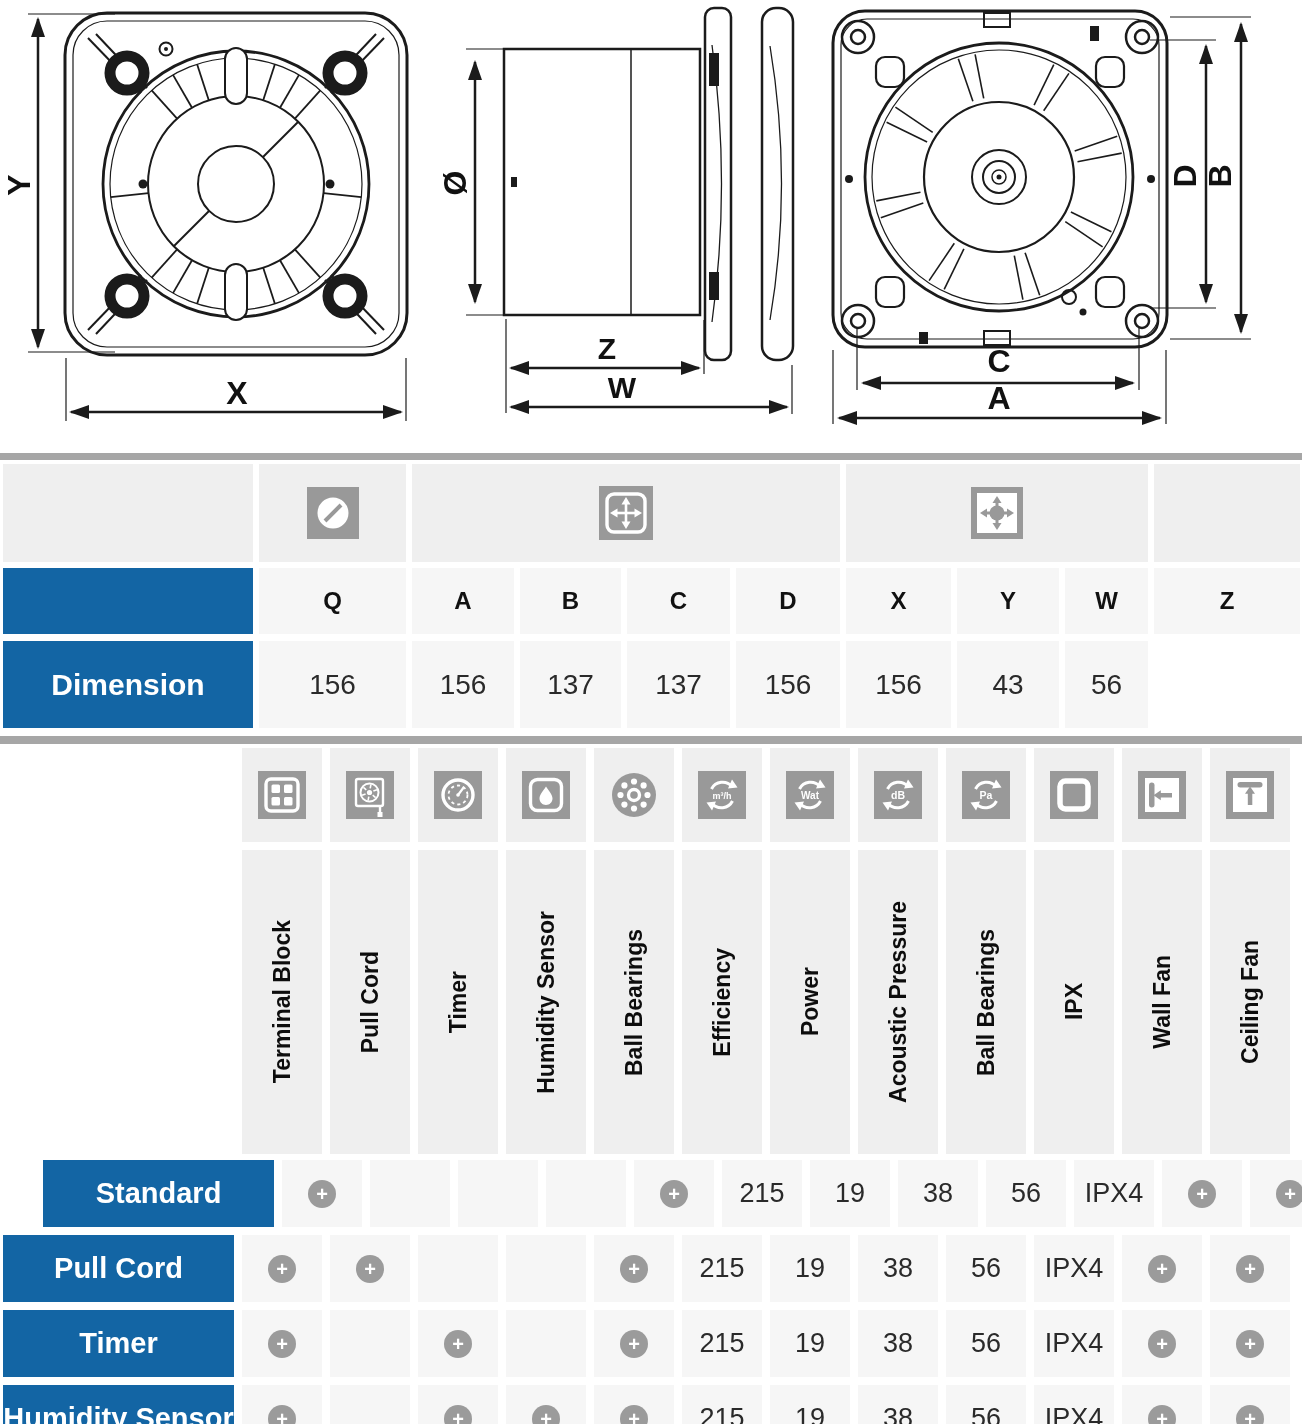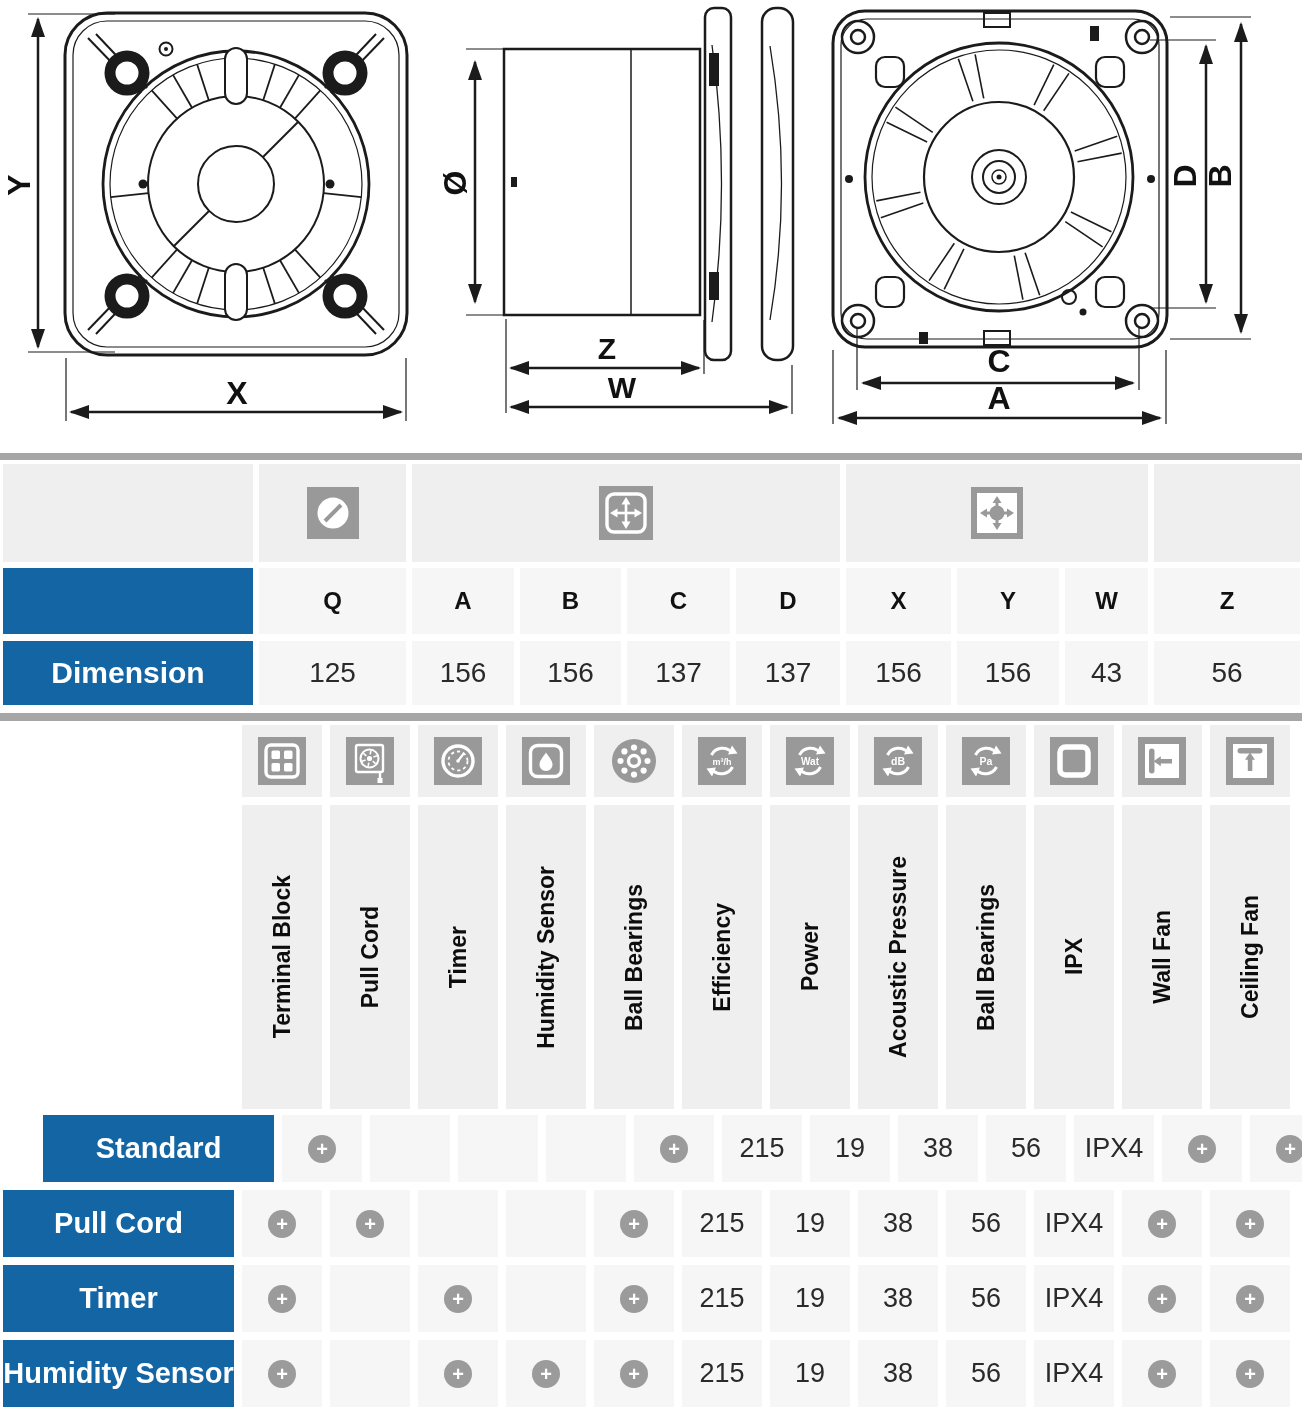--- a/index.html
+++ b/index.html
@@ -13,28 +13,28 @@
   .dim-row{display:grid;grid-template-columns:250px 147px 102px 101px 103px 104px 105px 102px 83px 146px;
            column-gap:6px;margin-left:3px;}
   .dim-icons{margin-top:4px;}
   .dim-icons .cell{height:98px;background:#efefef;display:flex;align-items:center;justify-content:center;}
   .span4{grid-column:3/span 4;}
   .span3{grid-column:7/span 3;}
   .dim-head{margin-top:6px;}
   .dim-head .cell{height:66px;background:#f6f6f6;display:flex;align-items:center;justify-content:center;
                   font-weight:bold;font-size:24px;color:#111;}
   .dim-vals{margin-top:7px;}
-  .dim-vals .cell{height:64px;background:#f6f6f6;display:flex;align-items:center;justify-content:center;
+  .dim-vals .cell{height:87px;background:#f6f6f6;display:flex;align-items:center;justify-content:center;
                   font-size:28px;color:#2a2a2a;}
   .blue{background:#1365a4 !important;color:#fff !important;}
   .dim-vals .blue{font-weight:bold;font-size:30px;}
   
   .feat-row{display:grid;grid-template-columns:231px repeat(12,80px);column-gap:8px;margin-left:3px;}
   .feat-icons{margin-top:4px;}
-  .feat-icons .cell{height:72px;background:#efefef;display:flex;align-items:center;justify-content:center;}
+  .feat-icons .cell{height:94px;background:#efefef;display:flex;align-items:center;justify-content:center;}
   .feat-labels{margin-top:8px;}
   .feat-labels .cell{height:304px;background:#efefef;display:flex;align-items:center;justify-content:center;}
   .spacer{background:transparent !important;}
   .vtext{writing-mode:vertical-rl;transform:rotate(180deg);font-weight:bold;font-size:23px;color:#0d0d0d;white-space:nowrap;}
   .feat-data{margin-top:8px;}
   .feat-data.first{margin-top:6px;padding-left:40px;}
   .feat-data .cell{height:67px;background:#f6f6f6;display:flex;align-items:center;justify-content:center;
                    font-size:27px;color:#2a2a2a;}
   .feat-data .rowhdr{font-weight:bold;font-size:29px;line-height:1.05;text-align:center;}
   .ipx{font-size:25px;}
@@ -261,21 +261,20 @@
       <div class="cell">C</div>
       <div class="cell">D</div>
       <div class="cell">X</div>
       <div class="cell">Y</div>
       <div class="cell">W</div>
       <div class="cell">Z</div>
     </div>
 
     <div class="dim-row dim-vals">
       <div class="cell blue">Dimension</div>
-      <div class="cell">125</div>
       <div class="cell">156</div>
       <div class="cell">156</div>
       <div class="cell">137</div>
       <div class="cell">137</div>
       <div class="cell">156</div>
       <div class="cell">156</div>
       <div class="cell">43</div>
       <div class="cell">56</div>
     </div>
   </div>

